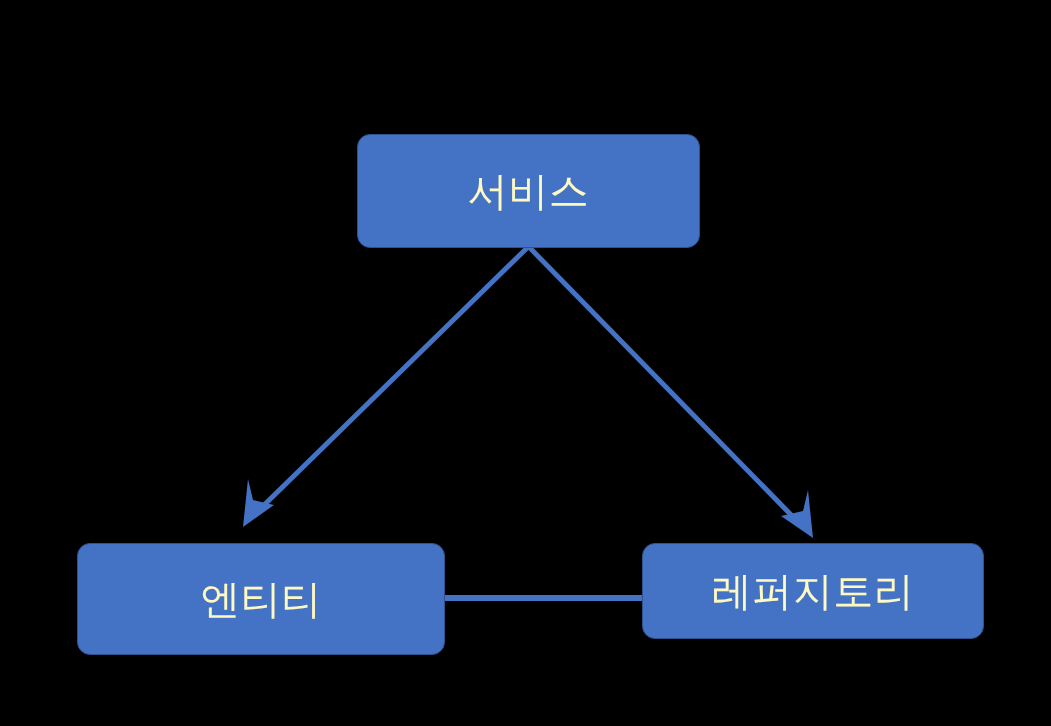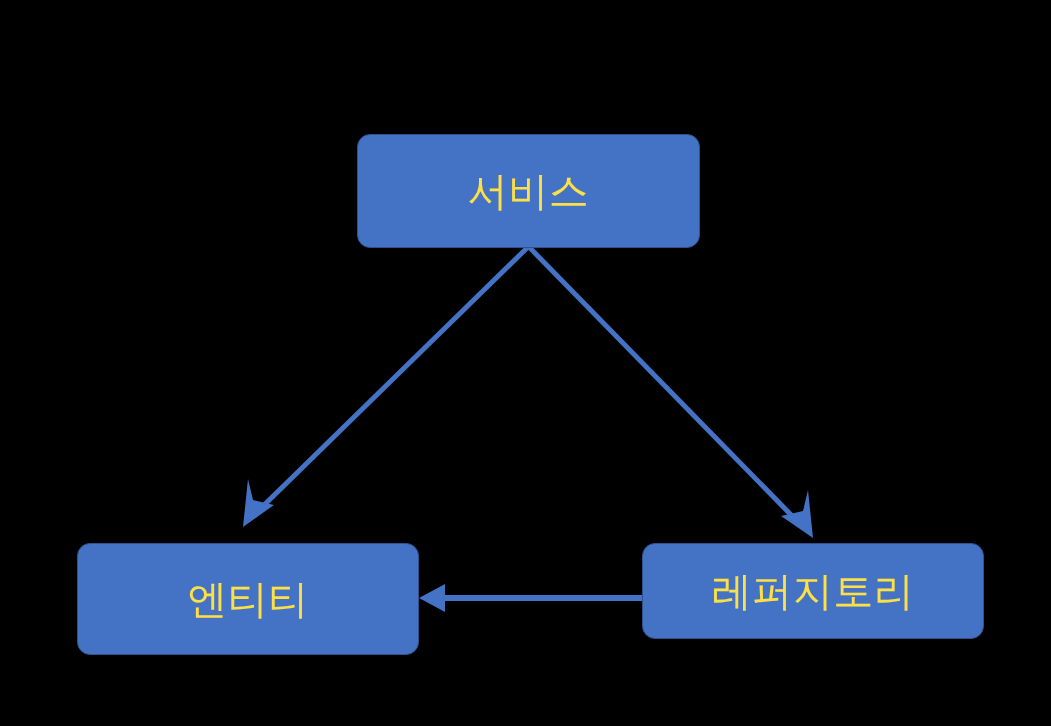--- a/index.html
+++ b/index.html
@@ -28,38 +28,38 @@
     box-sizing: border-box;
     background: #4472C4;
     border: 1px solid #2F528F;
     border-radius: 13px;
     display: flex;
     align-items: center;
     justify-content: center;
     z-index: 2;
   }
   .node-label {
-    color: #fde047;
+    color: #fef9c3;
     font-size: 40px;
     font-weight: 400;
     letter-spacing: 0.5px;
     line-height: 1;
     white-space: nowrap;
     text-align: center;
   }
   #node-service {
     left: 357px;
     top: 134px;
     width: 343px;
     height: 114px;
   }
   #node-entity {
     left: 77px;
     top: 543px;
-    width: 342px;
+    width: 368px;
     height: 112px;
   }
   #node-repository {
     left: 642px;
     top: 543px;
     width: 342px;
     height: 96px;
   }
 </style>
 </head>

